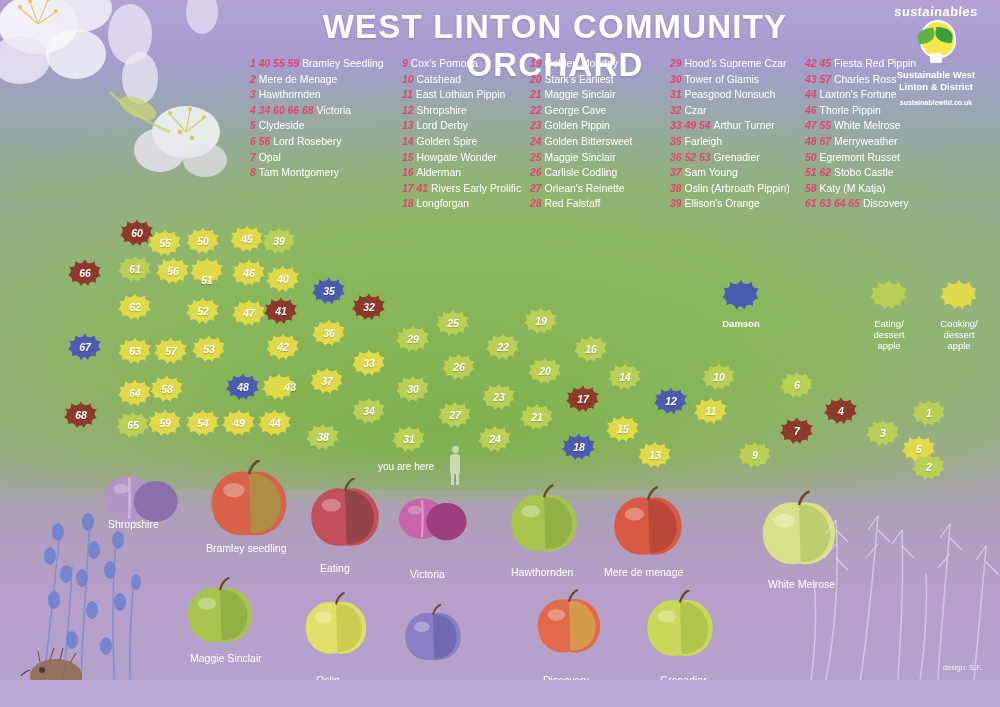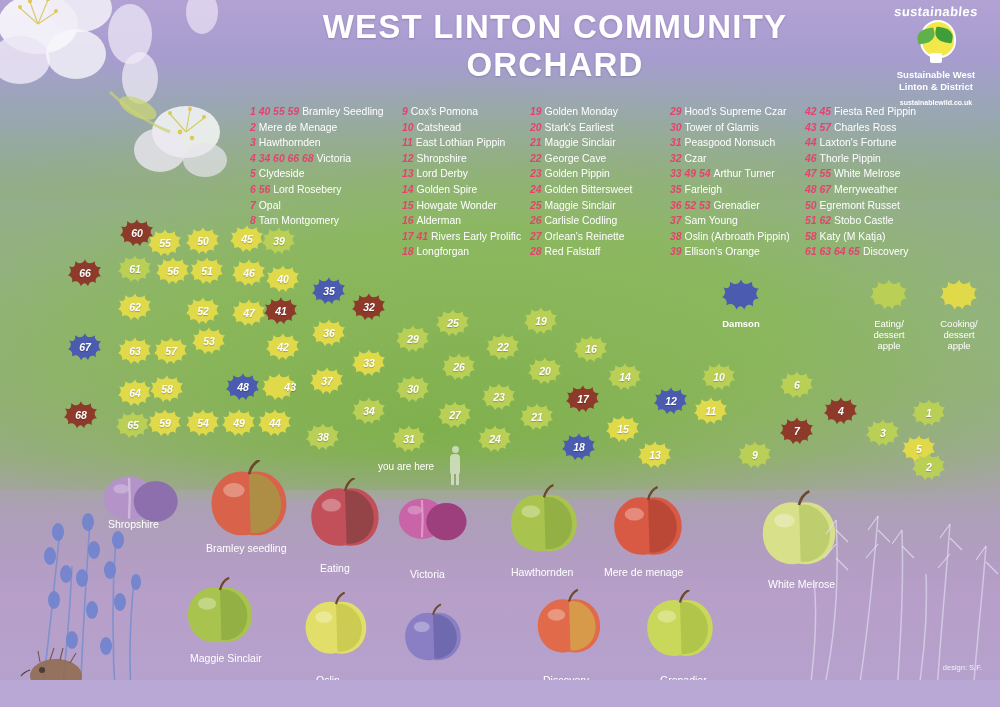--- a/index.html
+++ b/index.html
@@ -71,21 +71,21 @@
   .logo-sub{
     margin-top:3px;color:#ffffff;font-size:9.5px;line-height:12px;font-weight:bold;
   }
   .logo-url{margin-top:6px;color:#ffffff;font-size:7px;font-weight:bold;}
 
   
   .varieties{
     position:absolute;left:250px;top:56px;width:645px;height:196px;
     display:flex;
   }
-  .vcol{flex:0 0 auto;margin-top:48px;}
+  .vcol{flex:0 0 auto;}
   .vcol.c1{width:152px;}
   .vcol.c2{width:128px;}
   .vcol.c3{width:140px;}
   .vcol.c4{width:135px;}
   .vcol.c5{width:90px;}
   .vrow{
     font-size:10.4px;line-height:15.6px;color:#ffffff;white-space:nowrap;
   }
   .vnum{color:#e3436f;font-weight:bold;font-style:italic;margin-right:3px;}
   .vname{color:#ffffff;}
@@ -327,21 +327,21 @@
           <path d="M17 1 C19 7 24 5 27 3 C26 8 30 9 33 9 C29 13 31 16 33 18 C28 18 27 21 28 25 C24 22 21 24 20 28 C18 24 15 24 13 28 C11 23 8 22 4 24 C5 20 3 18 0 17 C3 15 4 12 1 8 C5 10 8 8 7 3 C11 6 15 6 17 1 Z" fill="#b9cf55"></path>
         </svg>
         <span class="num">61</span>
       </div>
       <div class="tree" style="left: 156px; top: 256px;">
         <svg width="34" height="30.6" viewBox="0 0 34 30">
           <path d="M17 1 C19 7 24 5 27 3 C26 8 30 9 33 9 C29 13 31 16 33 18 C28 18 27 21 28 25 C24 22 21 24 20 28 C18 24 15 24 13 28 C11 23 8 22 4 24 C5 20 3 18 0 17 C3 15 4 12 1 8 C5 10 8 8 7 3 C11 6 15 6 17 1 Z" fill="#e0d94a"></path>
         </svg>
         <span class="num">56</span>
       </div>
-      <div class="tree" style="left: 190px; top: 256px;">
+      <div class="tree" style="left: 190px; top: 256px; align-items: flex-end;">
         <svg width="34" height="30.6" viewBox="0 0 34 30">
           <path d="M17 1 C19 7 24 5 27 3 C26 8 30 9 33 9 C29 13 31 16 33 18 C28 18 27 21 28 25 C24 22 21 24 20 28 C18 24 15 24 13 28 C11 23 8 22 4 24 C5 20 3 18 0 17 C3 15 4 12 1 8 C5 10 8 8 7 3 C11 6 15 6 17 1 Z" fill="#e0d94a"></path>
         </svg>
         <span class="num">51</span>
       </div>
       <div class="tree" style="left: 232px; top: 258px;">
         <svg width="34" height="30.6" viewBox="0 0 34 30">
           <path d="M17 1 C19 7 24 5 27 3 C26 8 30 9 33 9 C29 13 31 16 33 18 C28 18 27 21 28 25 C24 22 21 24 20 28 C18 24 15 24 13 28 C11 23 8 22 4 24 C5 20 3 18 0 17 C3 15 4 12 1 8 C5 10 8 8 7 3 C11 6 15 6 17 1 Z" fill="#e0d94a"></path>
         </svg>
         <span class="num">46</span>
@@ -399,21 +399,21 @@
           <path d="M17 1 C19 7 24 5 27 3 C26 8 30 9 33 9 C29 13 31 16 33 18 C28 18 27 21 28 25 C24 22 21 24 20 28 C18 24 15 24 13 28 C11 23 8 22 4 24 C5 20 3 18 0 17 C3 15 4 12 1 8 C5 10 8 8 7 3 C11 6 15 6 17 1 Z" fill="#e0d94a"></path>
         </svg>
         <span class="num">63</span>
       </div>
       <div class="tree" style="left: 154px; top: 336px;">
         <svg width="34" height="30.6" viewBox="0 0 34 30">
           <path d="M17 1 C19 7 24 5 27 3 C26 8 30 9 33 9 C29 13 31 16 33 18 C28 18 27 21 28 25 C24 22 21 24 20 28 C18 24 15 24 13 28 C11 23 8 22 4 24 C5 20 3 18 0 17 C3 15 4 12 1 8 C5 10 8 8 7 3 C11 6 15 6 17 1 Z" fill="#e0d94a"></path>
         </svg>
         <span class="num">57</span>
       </div>
-      <div class="tree" style="left: 192px; top: 326px;">
+      <div class="tree" style="left: 192px; top: 334px;">
         <svg width="34" height="30.6" viewBox="0 0 34 30">
           <path d="M17 1 C19 7 24 5 27 3 C26 8 30 9 33 9 C29 13 31 16 33 18 C28 18 27 21 28 25 C24 22 21 24 20 28 C18 24 15 24 13 28 C11 23 8 22 4 24 C5 20 3 18 0 17 C3 15 4 12 1 8 C5 10 8 8 7 3 C11 6 15 6 17 1 Z" fill="#e0d94a"></path>
         </svg>
         <span class="num">53</span>
       </div>
       <div class="tree" style="left: 266px; top: 332px;">
         <svg width="34" height="30.6" viewBox="0 0 34 30">
           <path d="M17 1 C19 7 24 5 27 3 C26 8 30 9 33 9 C29 13 31 16 33 18 C28 18 27 21 28 25 C24 22 21 24 20 28 C18 24 15 24 13 28 C11 23 8 22 4 24 C5 20 3 18 0 17 C3 15 4 12 1 8 C5 10 8 8 7 3 C11 6 15 6 17 1 Z" fill="#e0d94a"></path>
         </svg>
         <span class="num">42</span>

